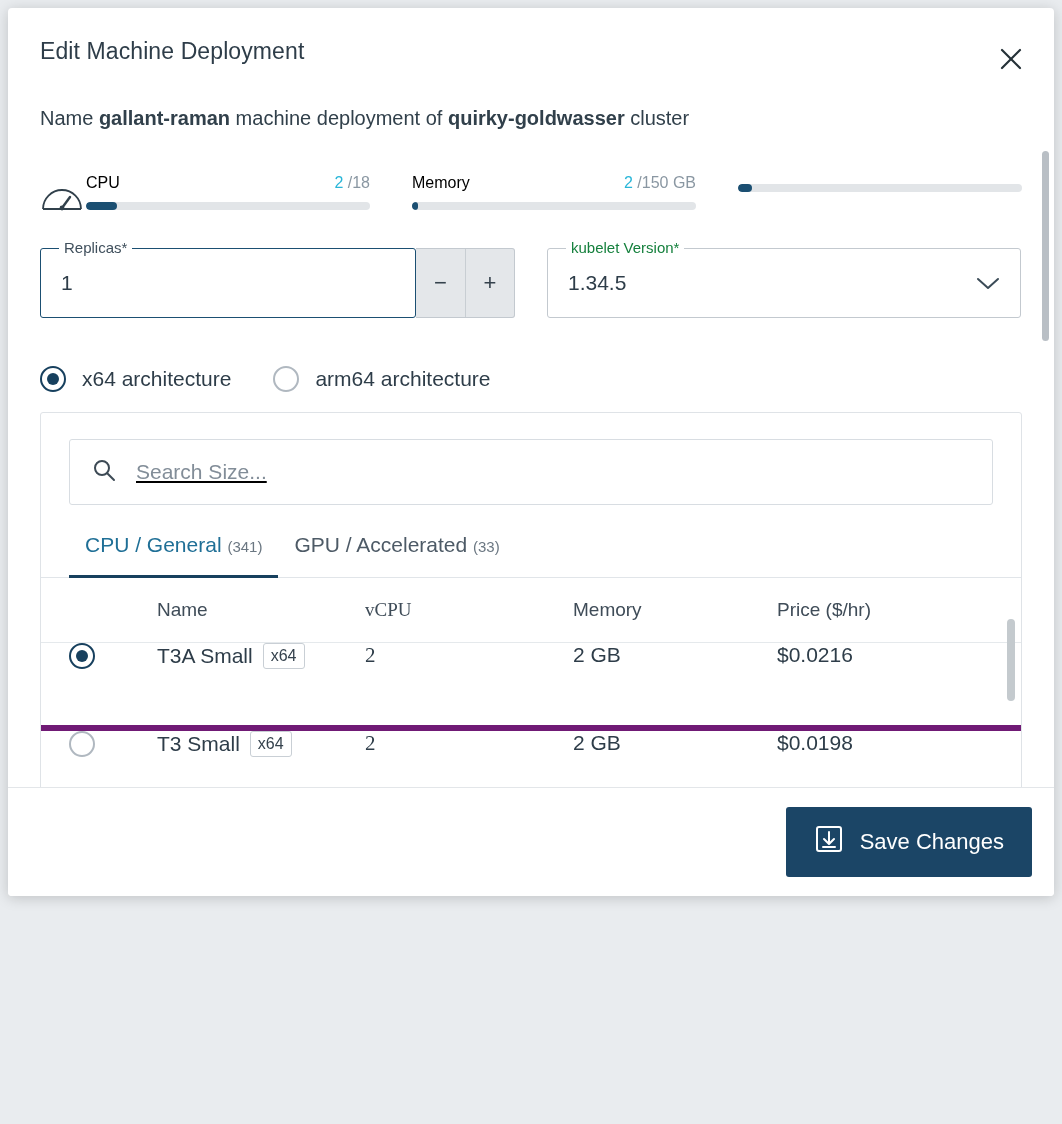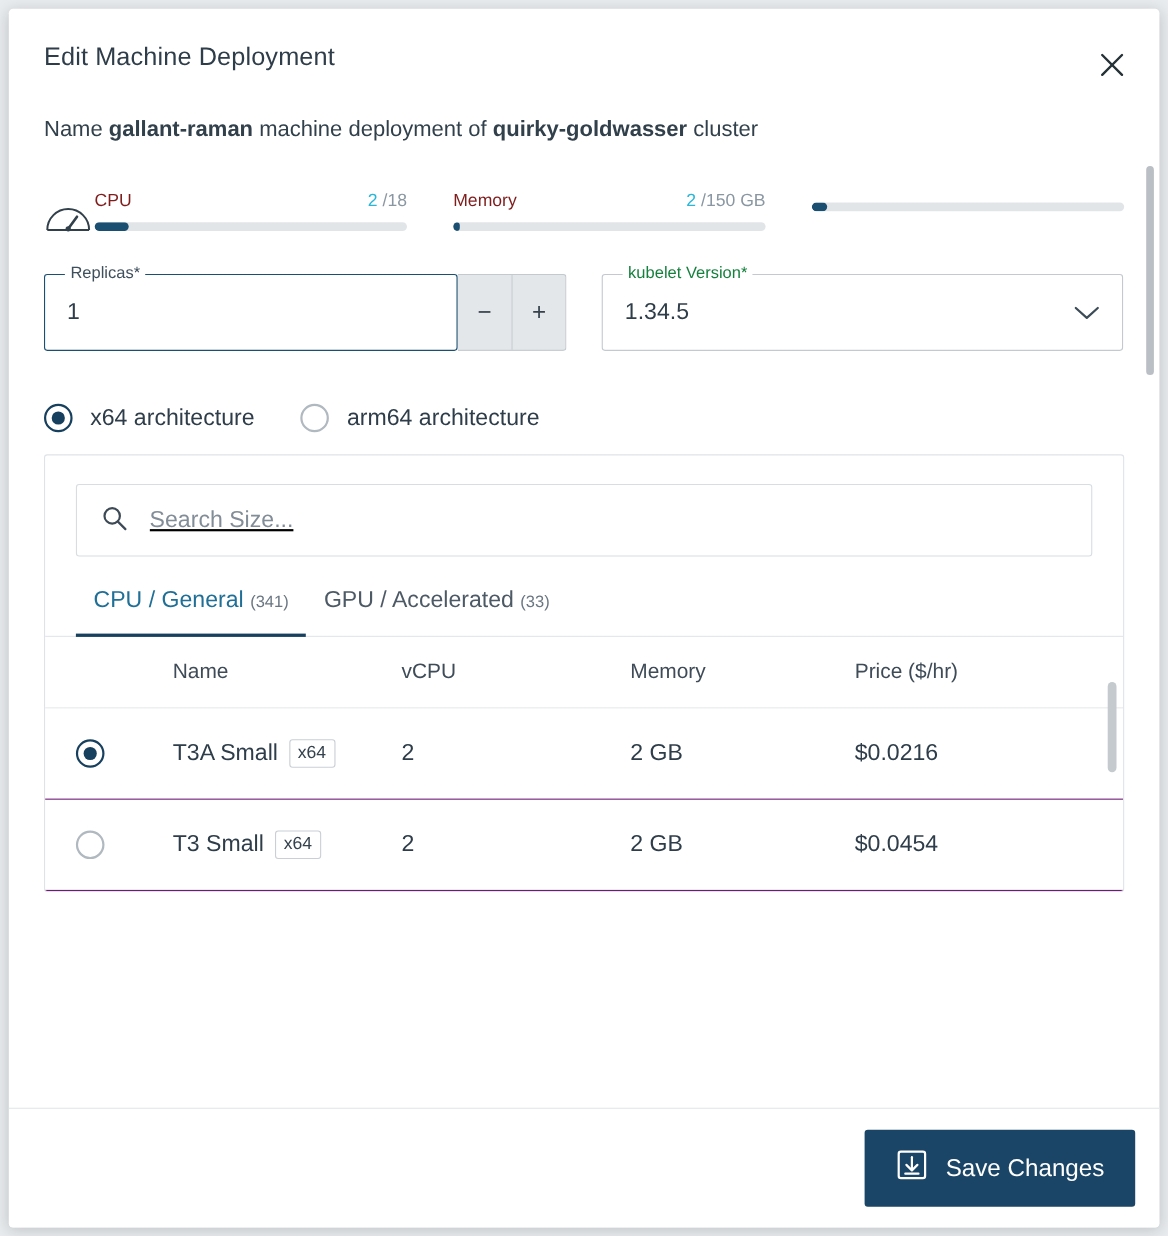--- a/index.html
+++ b/index.html
@@ -13,21 +13,21 @@
     height: 1124px;
     position: relative;
     overflow: hidden;
     background: #e9ecef;
   }
   .dialog {
     position: absolute;
     left: 8px;
     top: 8px;
     width: 1046px;
-    height: 1108px;
+    height: 888px;
     background: #ffffff;
     border-radius: 4px;
     box-shadow: 0 2px 14px rgba(0,0,0,0.18);
     overflow: hidden;
     display: flex;
     flex-direction: column;
   }
   
   .dialog-header {
     position: relative;
@@ -98,21 +98,21 @@
     padding-right: 42px;
     box-sizing: border-box;
   }
   .quota-head {
     display: flex;
     justify-content: space-between;
     align-items: baseline;
     font-size: 16px;
     color: #4c5c68;
   }
-  .quota-name { color: #7f1d1d; }
+  .quota-name { color: #000000; }
   .quota-val { color: #8a97a2; }
   .quota-val .used { color: #29b6d8; }
   .quota-bar {
     margin-top: 10px;
     height: 8px;
     background: #e2e5e8;
     border-radius: 4px;
     overflow: hidden;
   }
   .quota-fill {
@@ -289,31 +289,31 @@
     display: flex;
     align-items: center;
     height: 64px;
     border-bottom: 1px solid #e5e9ec;
     font-size: 19px;
     color: #3f4c58;
     padding-left: 28px;
   }
   .table-row {
     display: flex;
-    align-items: center;
+    align-items: flex-start;
     height: 82px;
-    border-bottom: 1px solid #701a75;
+    border-bottom: 6px solid #701a75;
     font-size: 21px;
     color: #2e3d49;
     padding-left: 28px;
     cursor: pointer;
   }
   .c-radio { flex: 0 0 88px; display: flex; align-items: center; }
   .c-name { flex: 0 0 208px; display: flex; align-items: center; }
-  .c-vcpu { flex: 0 0 208px; }
+  .c-vcpu { flex: 0 0 208px; font-family: Liberation Serif, serif; }
   .c-mem  { flex: 0 0 204px; }
   .c-price { flex: 1 1 auto; }
   .arch-chip {
     margin-left: 10px;
     border: 1px solid #c9cfd5;
     border-radius: 3px;
     padding: 3px 7px;
     font-size: 16px;
     color: #35424d;
     background: #fff;
@@ -495,21 +495,21 @@
         <div class="table-row">
           <div class="c-radio">
               <span class="radio"></span>
             </div>
           <div class="c-name">
             <span>T3 Small</span>
             <span class="arch-chip">x64</span>
           </div>
           <div class="c-vcpu">2</div>
           <div class="c-mem">2 GB</div>
-          <div class="c-price">$0.0454</div>
+          <div class="c-price">$0.0198</div>
         </div>
       </div>
     </div>
 
     <div class="dialog-footer">
       <button class="save-btn">
         <span>
           <svg width="30" height="30" viewBox="0 0 30 30" fill="none" stroke="currentColor" stroke-width="2" stroke-linecap="round" stroke-linejoin="round">
             <rect x="3" y="3" width="24" height="24" rx="2"></rect>
             <line x1="15" y1="8" x2="15" y2="19"></line>

